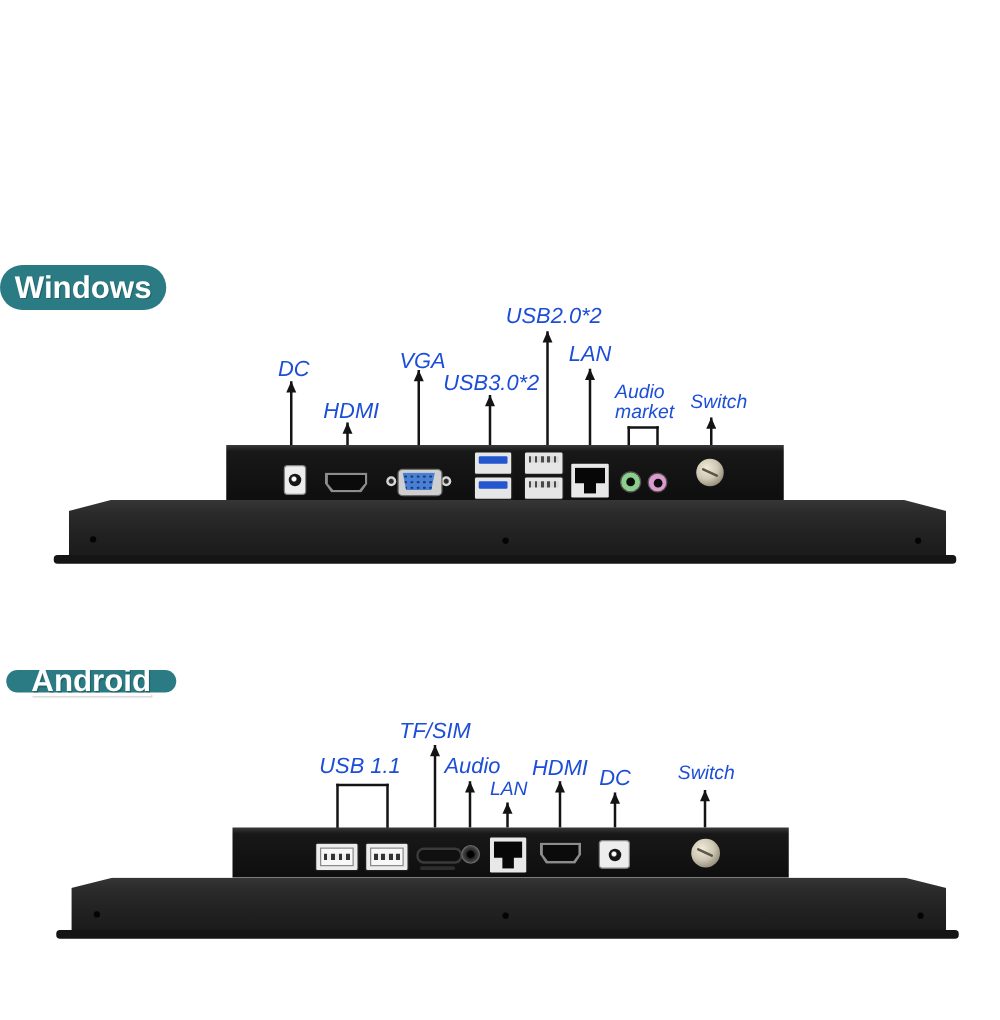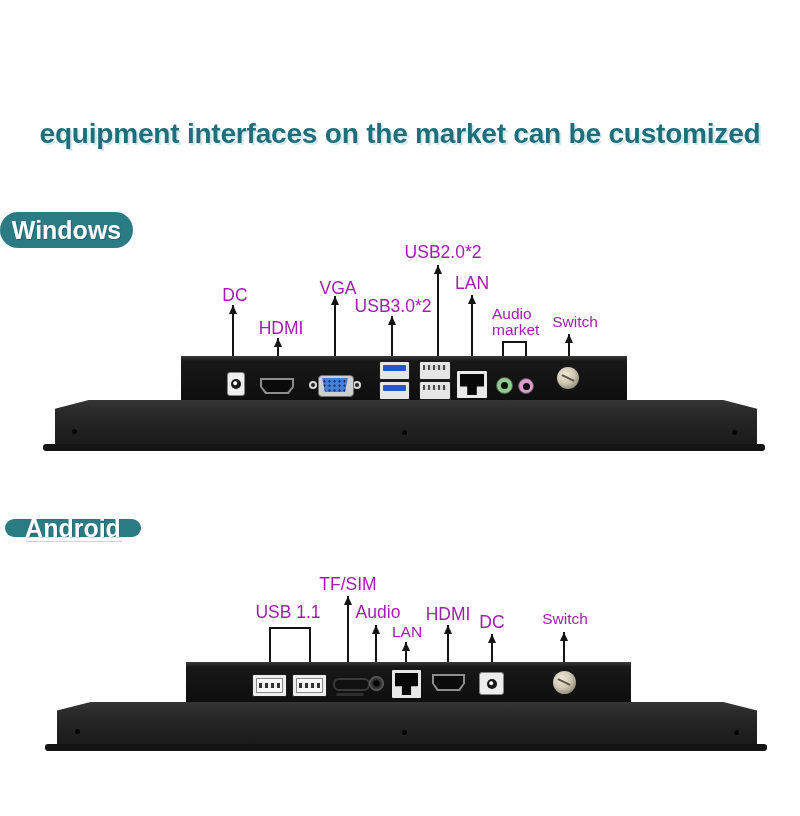--- a/index.html
+++ b/index.html
@@ -10,22 +10,22 @@
   .title-line{position:absolute;left:0;width:800px;text-align:center;
               font-weight:bold;font-size:28px;color:#1e6e7b;letter-spacing:-0.2px;
               text-shadow:2px 2px 1px rgba(168,212,218,0.55);}
 
   
   .badge{position:absolute;background:#2b7b84;border-radius:19px;color:#ffffff;
          font-weight:bold;font-size:25px;display:flex;align-items:center;justify-content:center;
          text-shadow:1px 1px 0 rgba(0,0,0,0.18);}
 
   
-  .lbl{position:absolute;color:#a21caf;font-size:17.5px;white-space:nowrap;
-       transform:translateX(-50%);}
+  .lbl{position:absolute;color:#1d4ed8;font-size:17.5px;white-space:nowrap;
+       transform:translateX(-50%);font-style:italic;}
   .lbl.small{font-size:15.5px;}
   .lbl.wrap{white-space:normal;transform:none;line-height:16px;font-size:15.5px;}
   .arr{position:absolute;width:2px;background:#141414;}
   .arr::before{content:"";position:absolute;top:0;left:50%;transform:translateX(-50%);
                border-left:4px solid transparent;border-right:4px solid transparent;
                border-bottom:9px solid #141414;}
   .bracket{position:absolute;border:2px solid #141414;border-bottom:none;}
 
   
   .panel{position:absolute;background:linear-gradient(180deg,#3a3a3a 0px,#181818 5px,#0e0e0e 100%);}
@@ -75,21 +75,20 @@
   .tfslot::after{content:"";position:absolute;left:1px;right:4px;bottom:-7px;height:3px;
                  background:#2e2e2e;border-radius:2px;}
   .jackb{position:absolute;border-radius:50%;border:1px solid #6a6a6a;
          background:radial-gradient(circle,#000 0 2.5px,#252525 3.5px,#454545 6px);}
 </style>
 </head>
 <body>
 
 <div class="canvas">
 
-  <div class="title-line" style="top:118px;">equipment interfaces on the market can be customized</div>
 
   <div class="badge" style="left:0;top:212px;width:133px;height:36px;text-align:center;">Windows</div>
 
   <div>
 
     <div class="lbl" style="left:235px;top:285px;">DC</div>
     <div class="lbl" style="left:281px;top:318px;">HDMI</div>
     <div class="lbl" style="left:338px;top:278px;">VGA</div>
     <div class="lbl" style="left:393px;top:296px;">USB3.0*2</div>
     <div class="lbl" style="left:443px;top:242px;">USB2.0*2</div>
@@ -131,21 +130,21 @@
     <div style="position:absolute;left:419px;top:361px;">
       <div class="usbv grey" style="top:0;width:30px;"></div>
       <div class="usbv grey" style="top:20px;width:30px;"></div>
     </div>
     <div class="lanport" style="left:457px;top:371px;width:30px;height:27px;"></div>
     <div class="jack" style="left:496px;top:377px;width:15px;height:15px;background:#8ccf8c;"></div>
     <div class="jack" style="left:518px;top:378px;width:14px;height:14px;background:#dd9ace;"></div>
     <div class="knob" style="left:557px;top:367px;width:22px;height:22px;"></div>
   </div>
 
-  <div class="badge" style="left:5px;top:519px;width:136px;height:18px;text-decoration:underline;">Android</div>
+  <div class="badge" style="left:5px;top:536px;width:136px;height:18px;text-decoration:underline;">Android</div>
 
   <div>
 
     <div class="lbl" style="left:288px;top:602px;">USB 1.1</div>
     <div class="lbl" style="left:348px;top:574px;">TF/SIM</div>
     <div class="lbl" style="left:378px;top:602px;">Audio</div>
     <div class="lbl small" style="left:407px;top:623px;">LAN</div>
     <div class="lbl" style="left:448px;top:604px;">HDMI</div>
     <div class="lbl" style="left:492px;top:612px;">DC</div>
     <div class="lbl small" style="left:565px;top:610px;">Switch</div>

